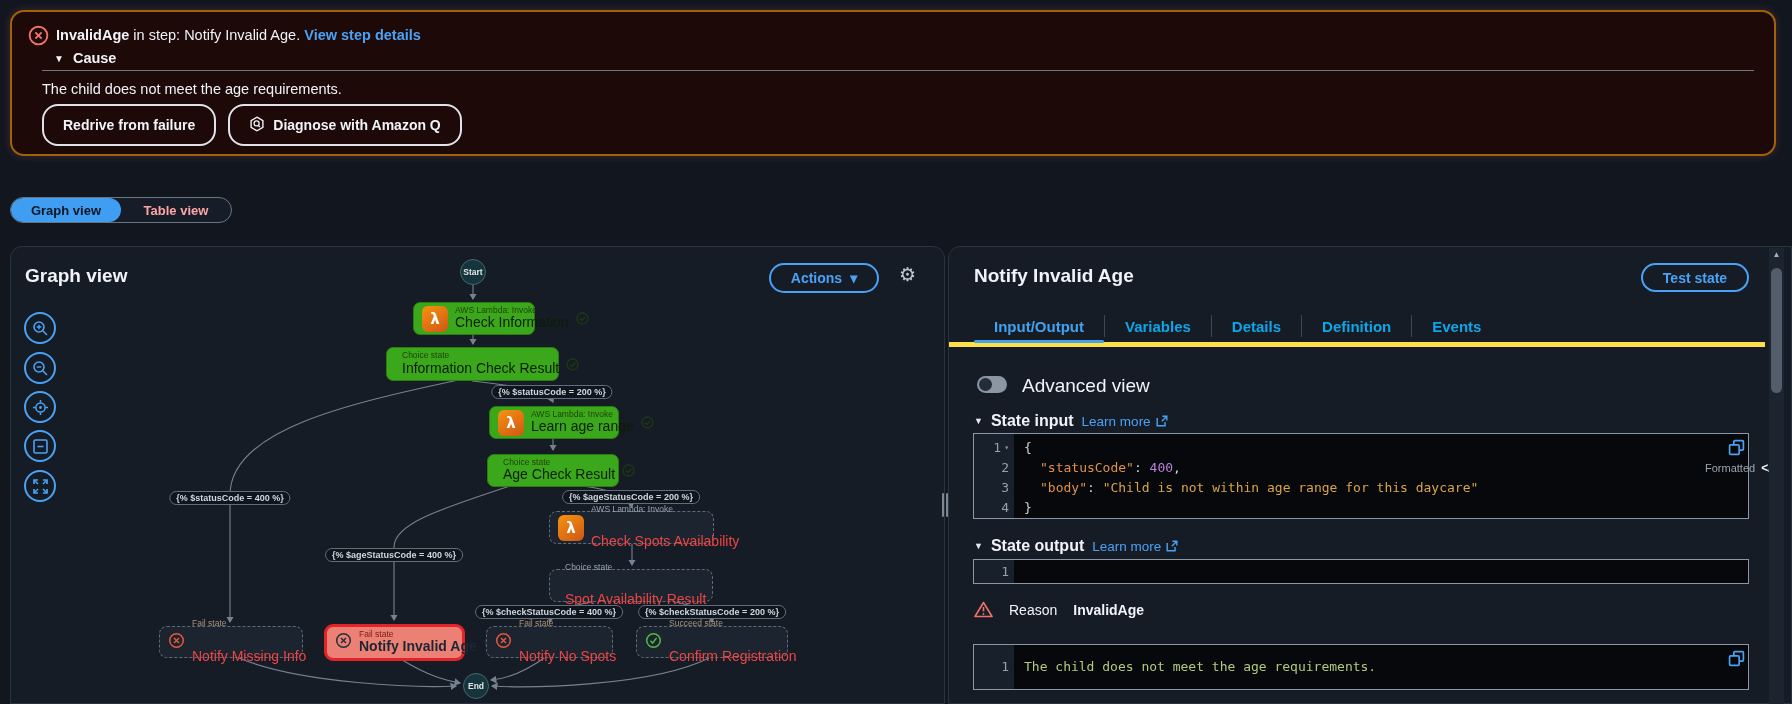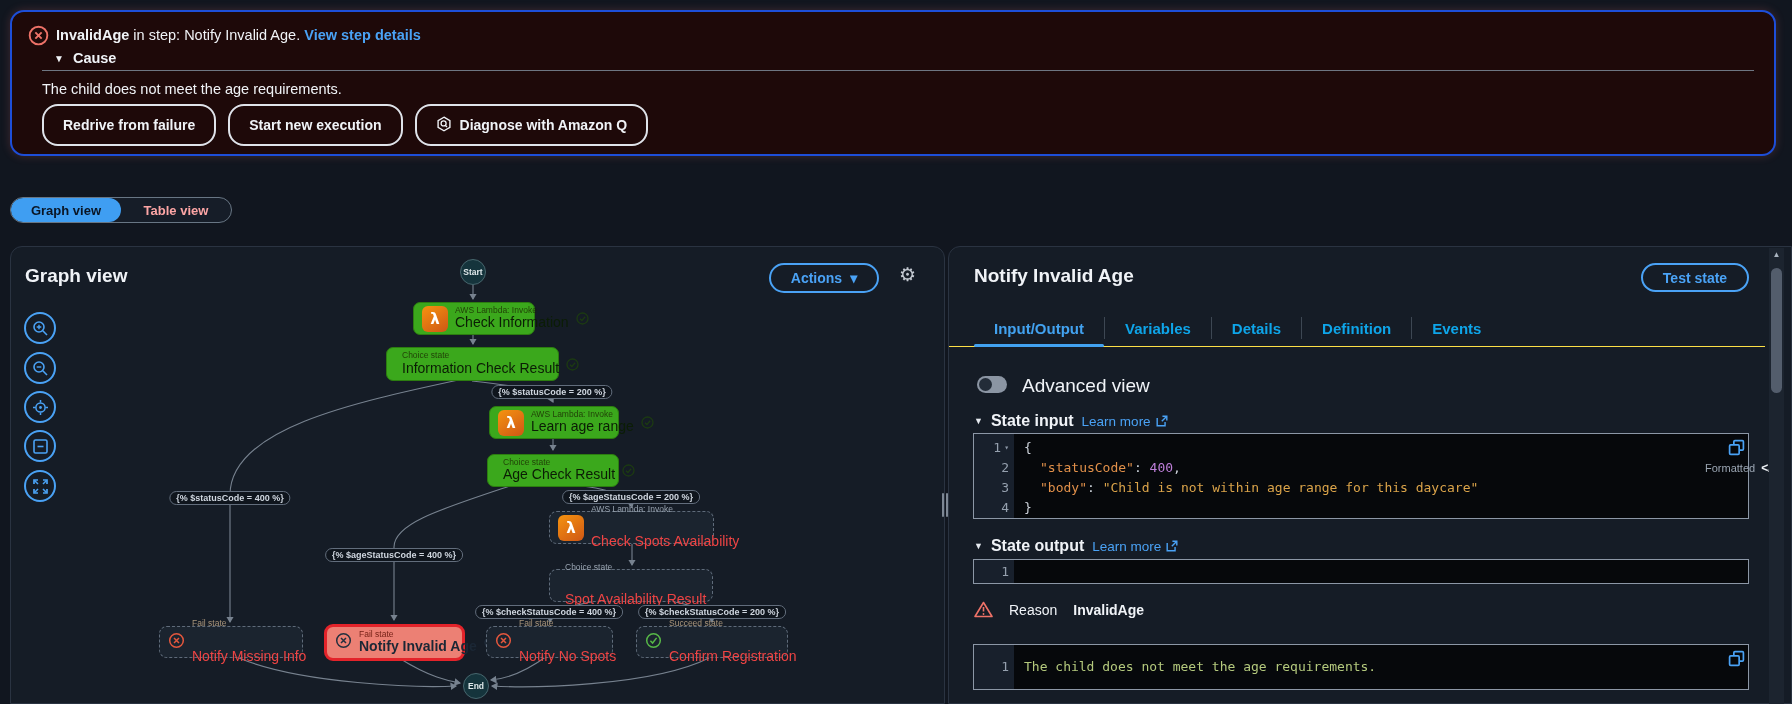--- a/index.html
+++ b/index.html
@@ -3,21 +3,21 @@
 <meta charset="utf-8">
 <style>
   html,body{margin:0;padding:0;}
   body{
     width:1792px;height:704px;position:relative;overflow:hidden;
     background:#11161f;color:#e9edf2;
     font-family:"Liberation Sans", sans-serif;
   }
   
   .alert{position:absolute;left:10px;top:10px;width:1766px;height:146px;
-    background:#1e0909;border:2px solid #1d4ed8;border-radius:14px;
+    background:#1e0909;border:2px solid #a16207;border-radius:14px;
     box-shadow:0 0 10px rgba(235,111,111,.22);box-sizing:border-box;}
   .alert-icon{position:absolute;left:16px;top:13px;}
   .alert-title{position:absolute;left:44px;top:15px;font-size:14.5px;color:#f0f3f7;}
   .alert-title b{font-weight:bold;}
   .alert-link{color:#4aa2f5;font-weight:bold;text-decoration:none;cursor:pointer;}
   .cause-row{position:absolute;left:42px;top:38px;font-size:14.5px;font-weight:bold;color:#f0f3f7;cursor:pointer;display:flex;gap:9px;align-items:center;}
   .cause-row .tri{font-size:10px;}
   .alert-divider{position:absolute;left:30px;right:20px;top:58px;height:1px;background:#7d8998;opacity:.85;}
   .alert-body{position:absolute;left:30px;top:69px;font-size:14.5px;color:#f0f3f7;}
   .alert-buttons{position:absolute;left:30px;top:92px;display:flex;gap:12px;}
@@ -68,21 +68,21 @@
     font-family:"DejaVu Sans",sans-serif;}
   .nbadge{margin-left:auto;display:flex;}
   .termnode{position:absolute;width:26px;height:26px;border-radius:50%;background:#15343c;border:1px solid #47666d;
     color:#dfe8ea;font-size:8.5px;font-weight:bold;display:flex;align-items:center;justify-content:center;box-sizing:border-box;}
   .edges{position:absolute;left:0;top:0;}
   .elabel{position:absolute;transform:translate(-50%,-50%);background:#0f151d;border:1px solid #626d7c;border-radius:9px;
     padding:1px 6px;font-size:9px;font-weight:bold;color:#cfd6df;white-space:nowrap;z-index:3;}
   
   .test-btn{position:absolute;left:692px;top:16px;width:108px;height:29px;border:2px solid #4aa2f5;border-radius:15px;
     background:transparent;color:#4aa2f5;font-weight:bold;font-size:14px;font-family:inherit;cursor:pointer;box-sizing:border-box;}
-  .tabs{position:absolute;left:0;top:63px;width:816px;height:37px;display:flex;align-items:center;padding-left:25px;box-sizing:border-box;border-bottom:1px solid #fde047;}
+  .tabs{position:absolute;left:0;top:63px;width:816px;height:37px;display:flex;align-items:center;padding-left:25px;box-sizing:border-box;border-bottom:5px solid #fde047;}
   .tab{position:relative;height:100%;display:flex;align-items:center;padding:0 20px;font-size:15px;font-weight:bold;color:#0ea5e9;cursor:pointer;}
   .tab.active{color:#42a2f0;}
   .tab.active::after{content:"";position:absolute;left:0;right:0;bottom:-1px;height:3px;background:#42a2f0;border-radius:2px;}
   .tabsep{width:1px;height:22px;background:#3d4753;}
   .toggle{position:absolute;left:28px;top:129px;width:30px;height:17px;border-radius:9px;background:#8b95a3;cursor:pointer;}
   .toggle .knob{position:absolute;left:2px;top:2px;width:13px;height:13px;border-radius:50%;background:#232c38;}
   .toggle-label{position:absolute;left:73px;top:128px;font-size:19px;color:#f0f3f7;}
   .sect{position:absolute;display:flex;align-items:center;gap:8px;}
   .sect .tri{font-size:9px;color:#e6eaf0;cursor:pointer;}
   .sect .stitle{font-size:16px;font-weight:bold;color:#f0f3f7;}
@@ -128,23 +128,20 @@
     <span class="tri">▼</span>
     <span>Cause</span>
   </div>
   <div class="alert-divider"></div>
   <div class="alert-body">The child does not meet the age requirements.</div>
   <div class="alert-buttons">
     <button class="btn-outline-white">
         <span>Redrive from failure</span>
       </button>
     <button class="btn-outline-white">
-        <span>Start new execution</span>
-      </button>
-    <button class="btn-outline-white">
       <span><svg width="16" height="16" viewBox="0 0 16 16">
             <path d="M8 1.2 L13.9 4.6 V11.4 L8 14.8 L2.1 11.4 V4.6 Z" fill="none" stroke="#f0f3f7" stroke-width="1.4"></path>
             <circle cx="7.6" cy="7.4" r="2.5" fill="none" stroke="#f0f3f7" stroke-width="1.3"></circle>
             <path d="M8.9 9 L11 11" stroke="#f0f3f7" stroke-width="1.3"></path>
           </svg></span>
       <span>Diagnose with Amazon Q</span>
     </button>
   </div>
 </div>
 

